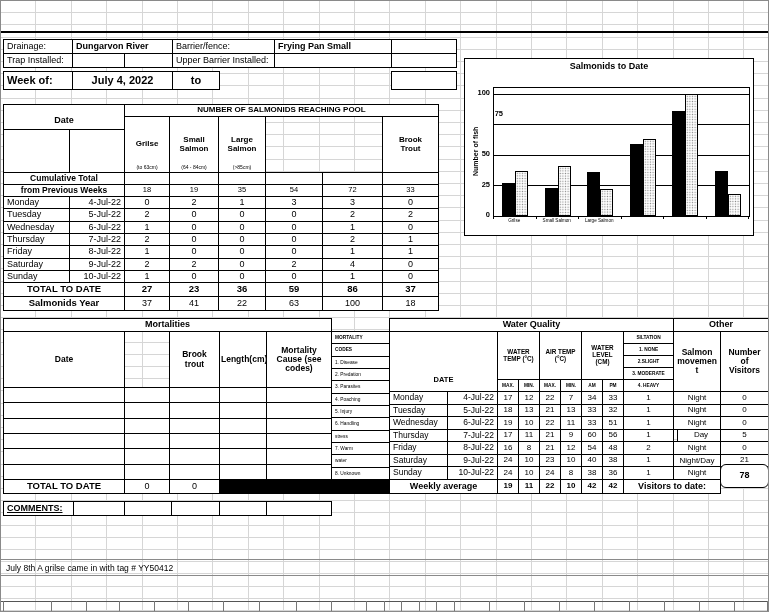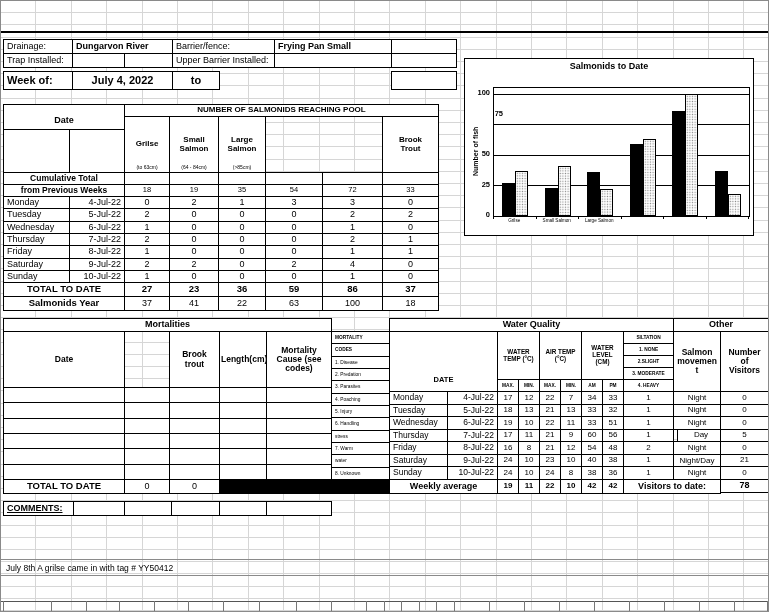--- a/index.html
+++ b/index.html
@@ -387,21 +387,21 @@
       <div class="cell f8" style="left: 284px; top: 148px; width: 48px; height: 14px;">Night</div>
       <div class="cell f8" style="left: 331px; top: 148px; width: 49px; height: 14px;">0</div>
       <div class="cell bold" style="left: 0px; top: 161px; width: 109px; height: 15px;">Weekly average</div>
       <div class="cell bold f8" style="left: 108px; top: 161px; width: 22px; height: 15px;">19</div>
       <div class="cell bold f8" style="left: 129px; top: 161px; width: 22px; height: 15px;">11</div>
       <div class="cell bold f8" style="left: 150px; top: 161px; width: 22px; height: 15px;">22</div>
       <div class="cell bold f8" style="left: 171px; top: 161px; width: 22px; height: 15px;">10</div>
       <div class="cell bold f8" style="left: 192px; top: 161px; width: 22px; height: 15px;">42</div>
       <div class="cell bold f8" style="left: 213px; top: 161px; width: 22px; height: 15px;">42</div>
       <div class="cell bold" style="left: 234px; top: 161px; width: 98px; height: 15px;">Visitors to date:</div>
-      <div class="cell bold" style="left: 331px; top: 161px; width: 49px; height: 14px;">78</div>
+      <div class="cell bold" style="left: 331px; top: 146px; width: 49px; height: 24px; border-radius: 6px;">78</div>
     </div>
 
   <div id="commentsrow" class="section" style="left:2px;top:500px;width:330px;height:15px;">
       <div class="cell l bold" style="left: 0px; top: 0px; width: 71px; height: 15px; text-decoration: underline;">COMMENTS:</div>
       <div class="cell " style="left: 70px; top: 0px; width: 52px; height: 15px;"></div>
       <div class="cell " style="left: 121px; top: 0px; width: 48px; height: 15px;"></div>
       <div class="cell " style="left: 168px; top: 0px; width: 49px; height: 15px;"></div>
       <div class="cell " style="left: 216px; top: 0px; width: 48px; height: 15px;"></div>
       <div class="cell " style="left: 263px; top: 0px; width: 66px; height: 15px;"></div>
     </div>

